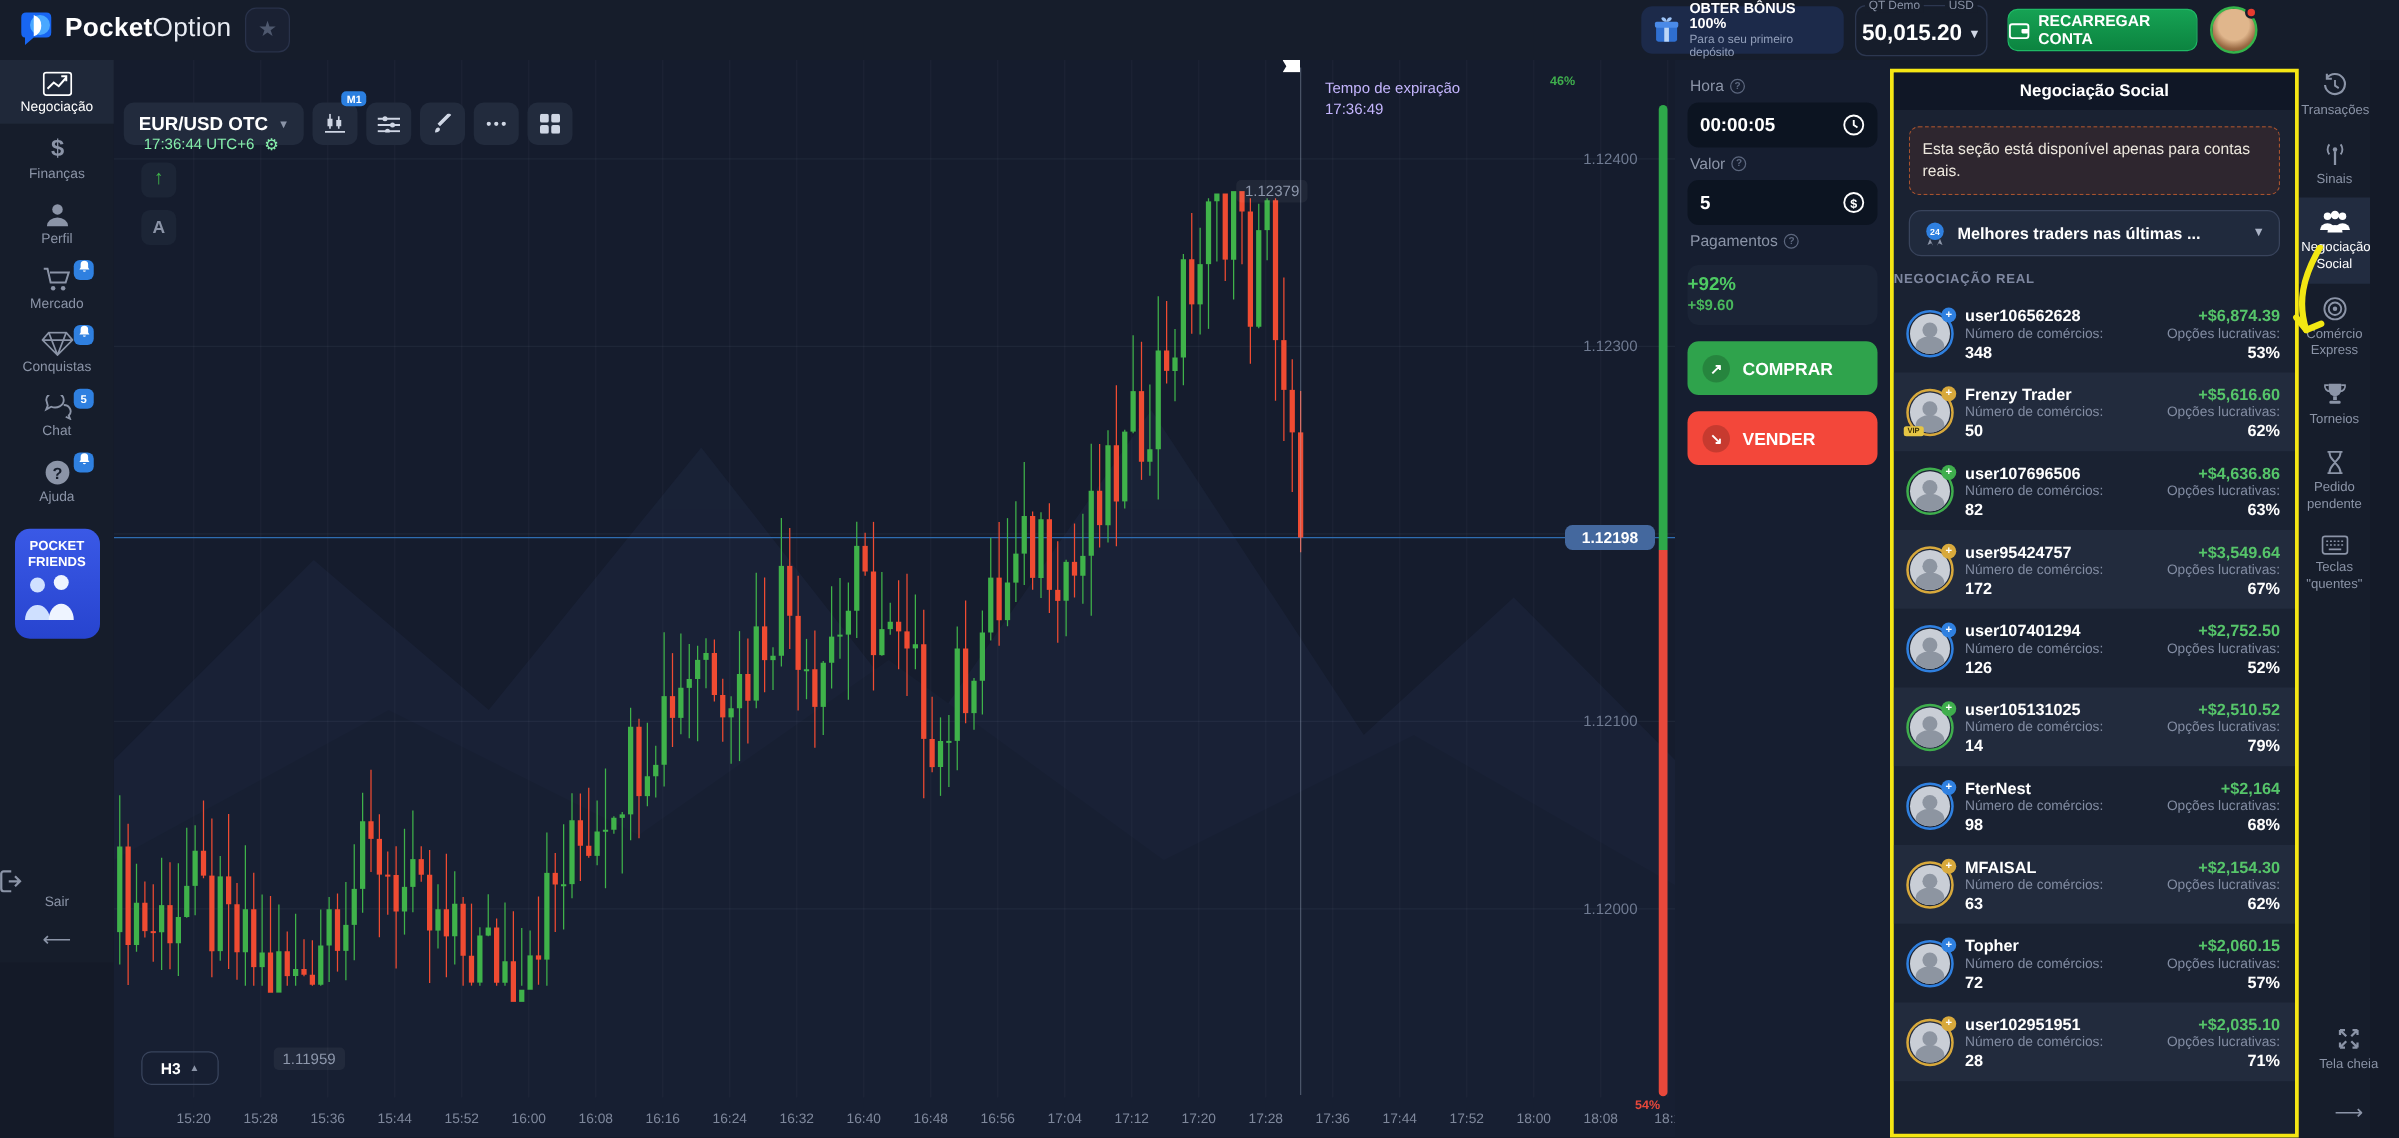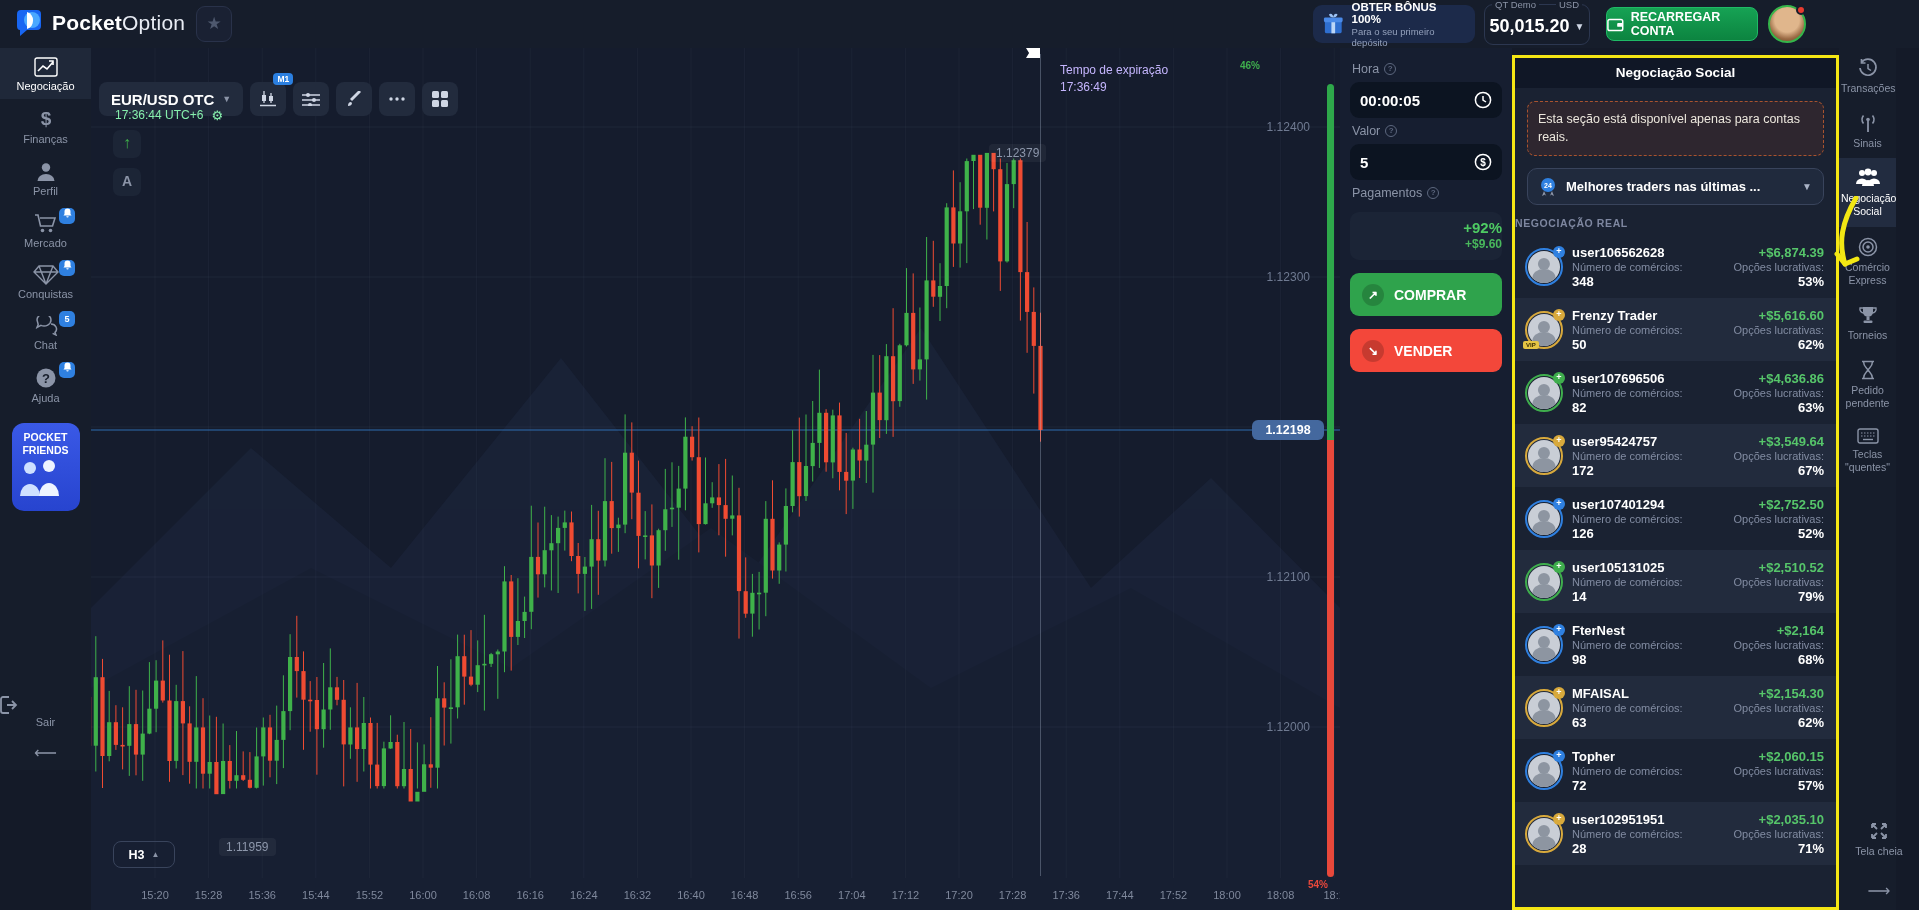--- a/index.html
+++ b/index.html
@@ -86,21 +86,21 @@
   #sent-dn-lab { position:absolute; left:1308px; top:879px; font-size:10px; font-weight:700; color:#e8483b; z-index:8; }
 
   
   #trade-panel { position:absolute; left:1340px; top:48px; width:172px; height:862px; background:#161e30; padding:8px 10px; z-index:10; }
   .tp-label { font-size:12.5px; color:#8b94a7; margin:6px 2px 6px; display:flex; align-items:center; gap:5px; }
   .q-ico { width:12px; height:12px; border:1px solid #5c677e; border-radius:50%; color:#5c677e; font-size:8px;
     line-height:10px; text-align:center; font-weight:700; }
   .tp-input { height:36px; background:#0c1421; border-radius:9px; display:flex; align-items:center;
     padding:0 10px; font-size:15px; font-weight:700; cursor:text; }
   .tp-input .grow { flex:1; }
-  #payout-box { margin-top:12px; background:#1b2436; border-radius:9px; height:48px; text-align:right; padding-top:7px; }
+  #payout-box { margin-top:12px; background:#1b2436; border-radius:9px; height:48px; text-align:left; padding-top:7px; }
   #payout-pct { color:#4ecb63; font-size:15px; font-weight:800; }
   #payout-amt { color:#49b85c; font-size:12px; font-weight:700; margin-top:1px; }
   .trade-btn { margin-top:13px; height:43px; border-radius:9px; display:flex; align-items:center; gap:10px;
     padding:0 12px; font-size:14px; font-weight:800; cursor:pointer; }
   #buy-btn { background:#2fa34c; }
   #sell-btn { background:#f3473a; }
   .tb-circ { width:22px; height:22px; border-radius:50%; background:rgba(0,0,0,.18); text-align:center; line-height:22px; font-size:12px; }
 
   
   #social-panel { position:absolute; left:1512px; top:55px; width:327px; height:855px; background:#1a2232;

